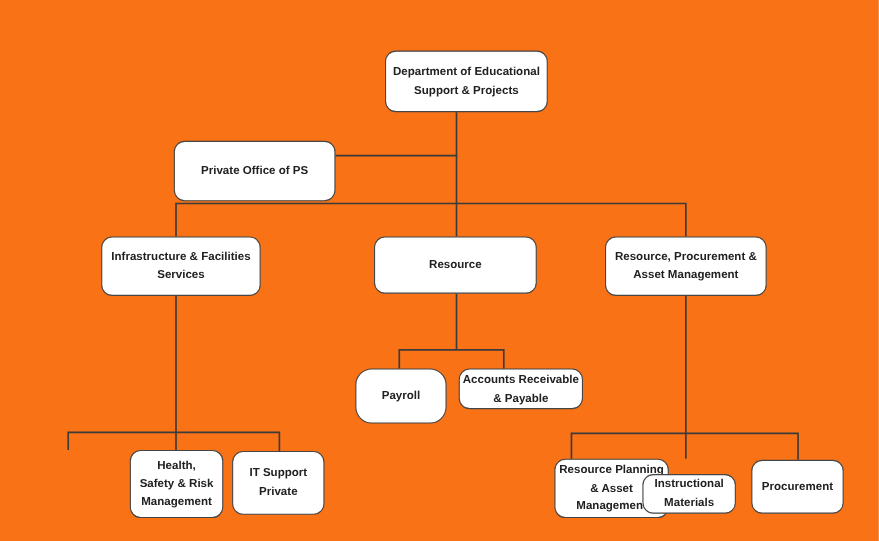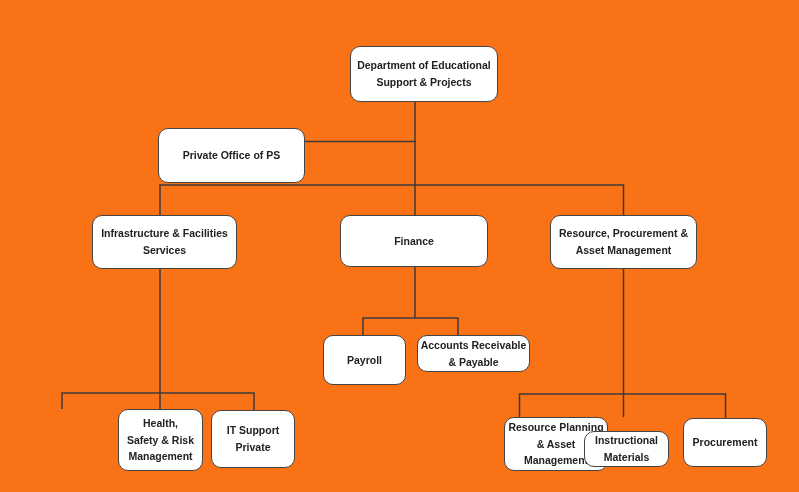--- a/index.html
+++ b/index.html
@@ -37,21 +37,21 @@
     line-height: 1.6;
     color: #212121;
     white-space: pre;
   }
   
   .n-dept          { left: 350px; top: 46px;  width: 148px; height: 56px; }
   .n-private       { left: 158px; top: 115px; width: 147px; height: 55px; margin-top: 13px; }
   .n-infra         { left: 92px;  top: 215px; width: 145px; height: 54px; }
   .n-finance       { left: 340px; top: 215px; width: 148px; height: 52px; }
   .n-resource      { left: 550px; top: 215px; width: 147px; height: 54px; }
-  .n-payroll       { left: 323px; top: 335px; width: 83px;  height: 50px; }
+  .n-payroll       { left: 323px; top: 335px; width: 83px;  height: 50px; border-radius: 15px; }
   .n-accounts      { left: 417px; top: 335px; width: 113px; height: 37px; }
   .n-maintenance   { left: 17px;  top: 409px; width: 91px;  height: 61px; }
   .n-health        { left: 118px; top: 409px; width: 85px;  height: 62px; }
   .n-it            { left: 211px; top: 410px; width: 84px;  height: 58px; }
   .n-resplan       { left: 468px; top: 417px; width: 104px; height: 54px; margin-left: 36px; }
   .n-instructional { left: 584px; top: 431px; width: 85px;  height: 36px; }
   .n-procurement   { left: 683px; top: 418px; width: 84px;  height: 49px; }
 </style>
 </head>
 <body>
@@ -74,21 +74,21 @@
   </svg>
 
   <div class="node n-dept">Department of Educational
 Support &amp; Projects</div>
 
   <div class="node n-private">Private Office of PS</div>
 
   <div class="node n-infra">Infrastructure &amp; Facilities
 Services</div>
 
-  <div class="node n-finance">Finance</div>
+  <div class="node n-finance">Resource</div>
 
   <div class="node n-resource">Resource, Procurement &amp;
 Asset Management</div>
 
   <div class="node n-payroll">Payroll</div>
 
   <div class="node n-accounts">Accounts Receivable
 &amp; Payable</div>
 
 

